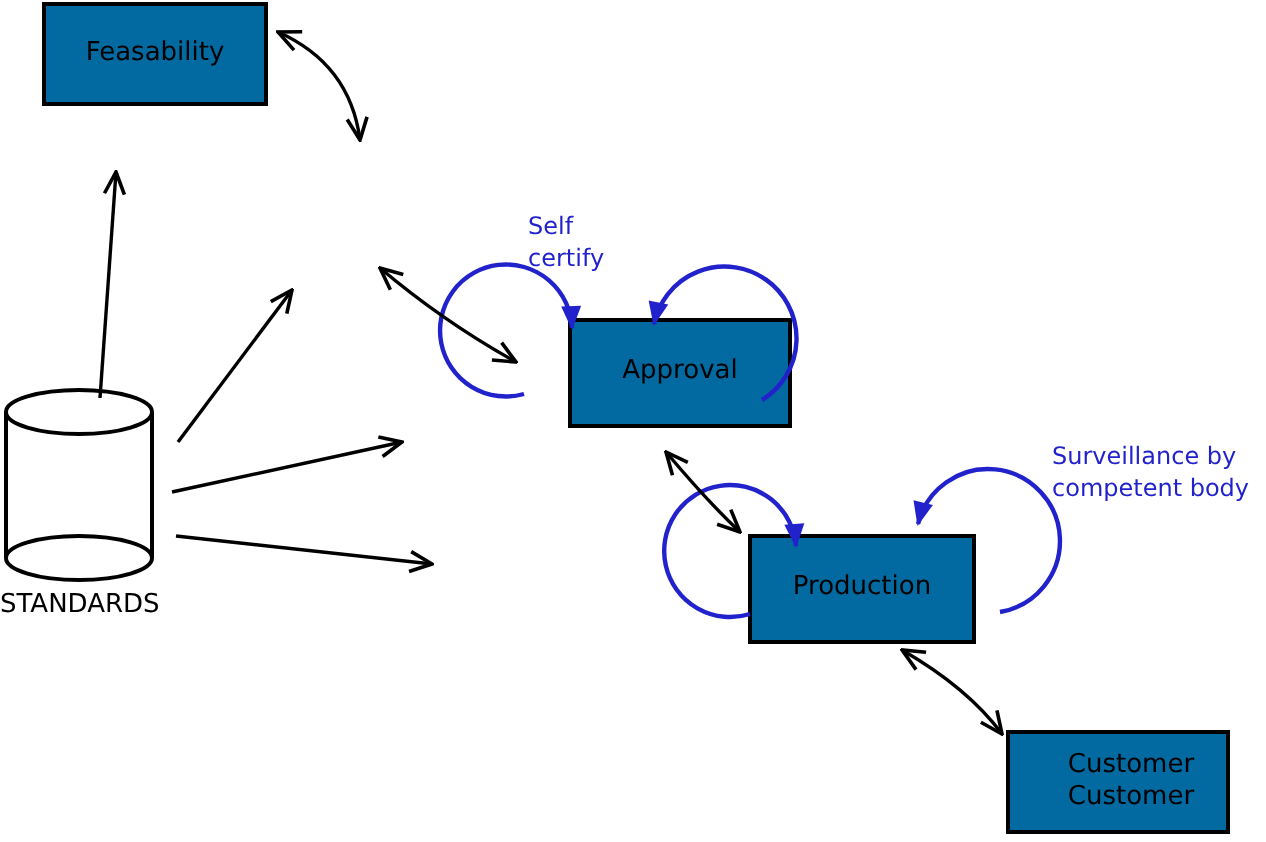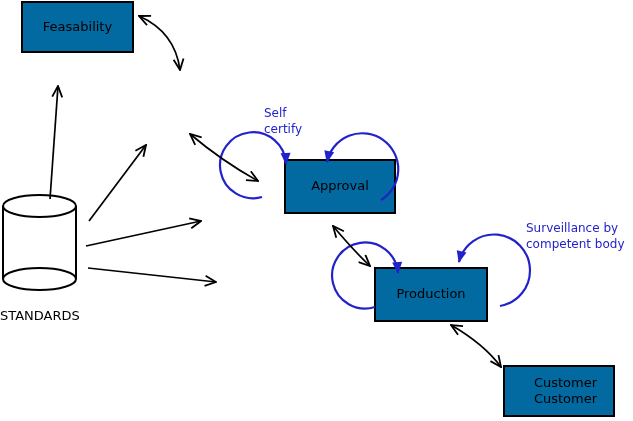--- a/index.html
+++ b/index.html
@@ -33,21 +33,20 @@
     z-index:1;
     white-space:nowrap;
   }
   .ds-label{
     position:absolute;
     left:0;top:295px;
     width:82px;
     font-size:13px;
     color:#000;
     z-index:1;
-    margin-top:13px;
   }
   #wires{
     position:absolute;
     left:0;top:0;
     z-index:2;
     pointer-events:none;
   }
   
   #box-feasability{left:21px;top:1px;width:113px;height:52px;}
   #box-design{left:111px;top:77px;width:114px;height:52px;}

